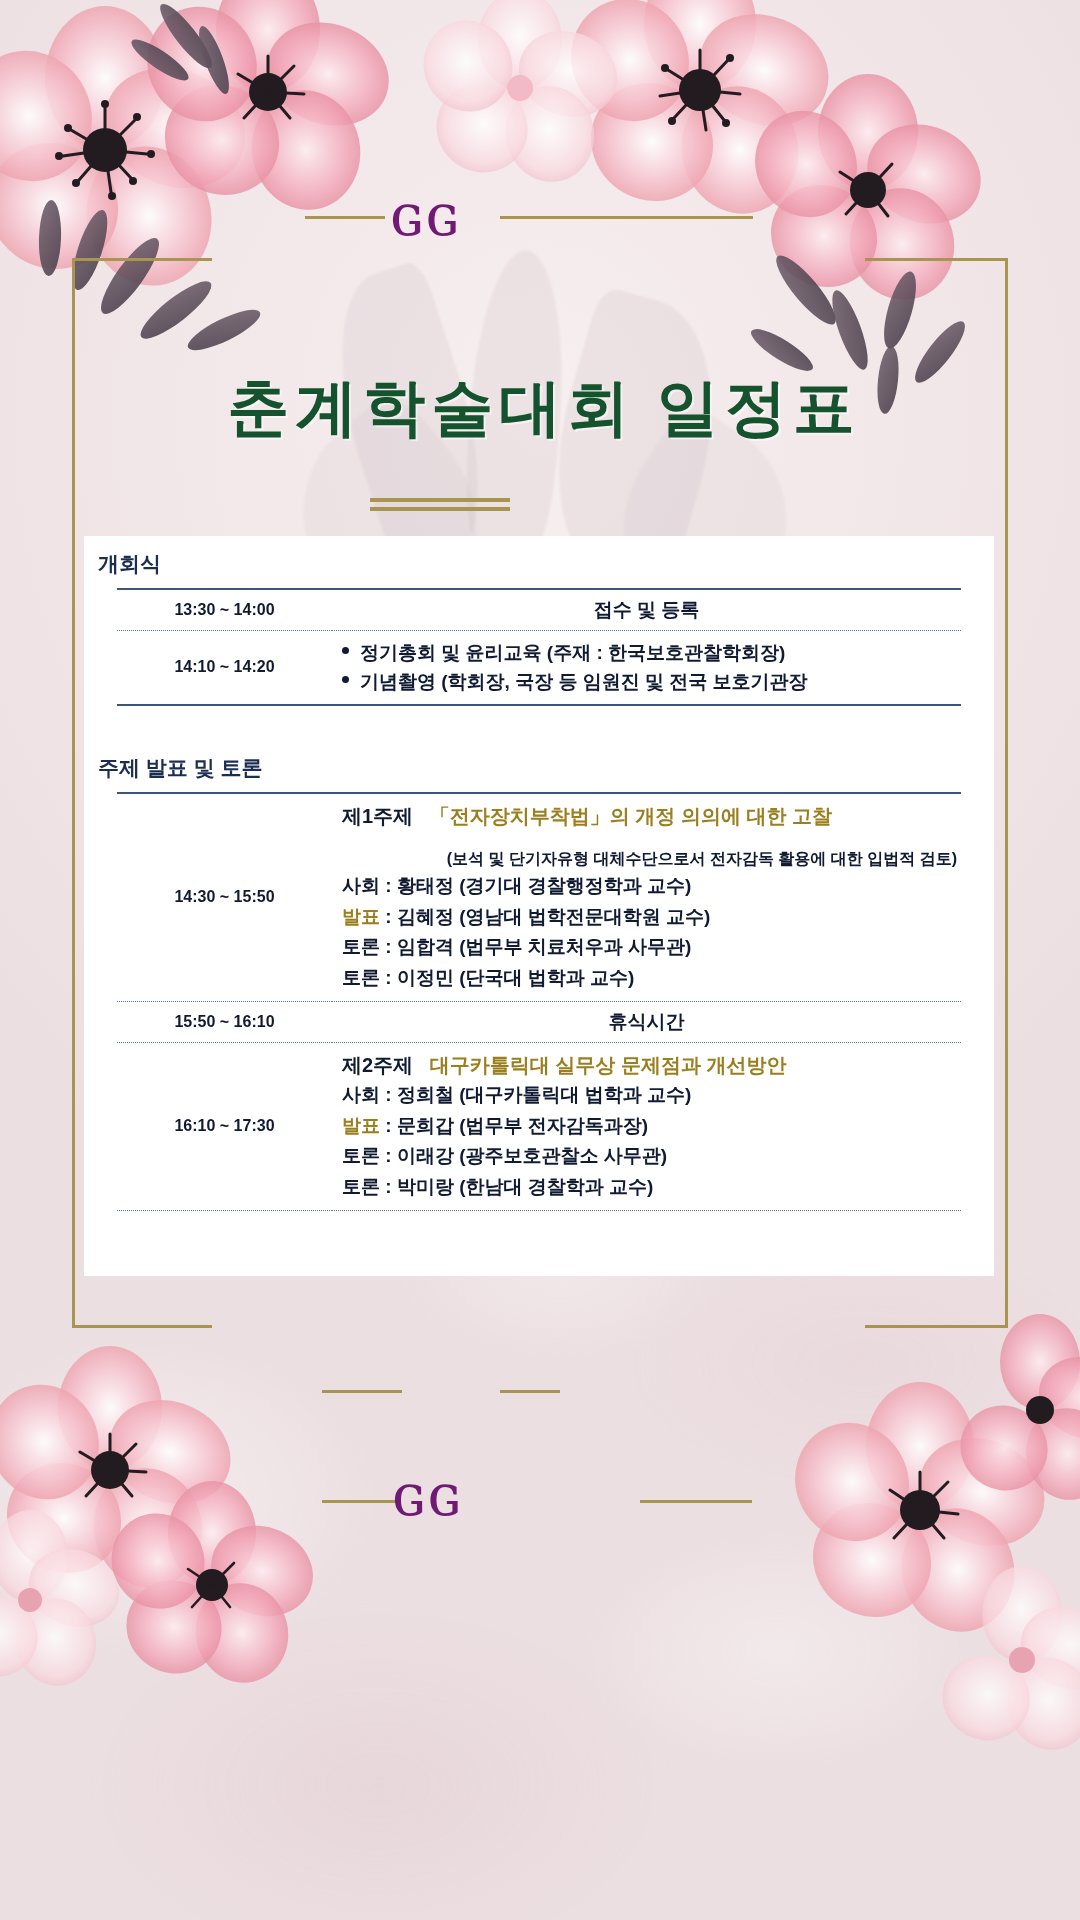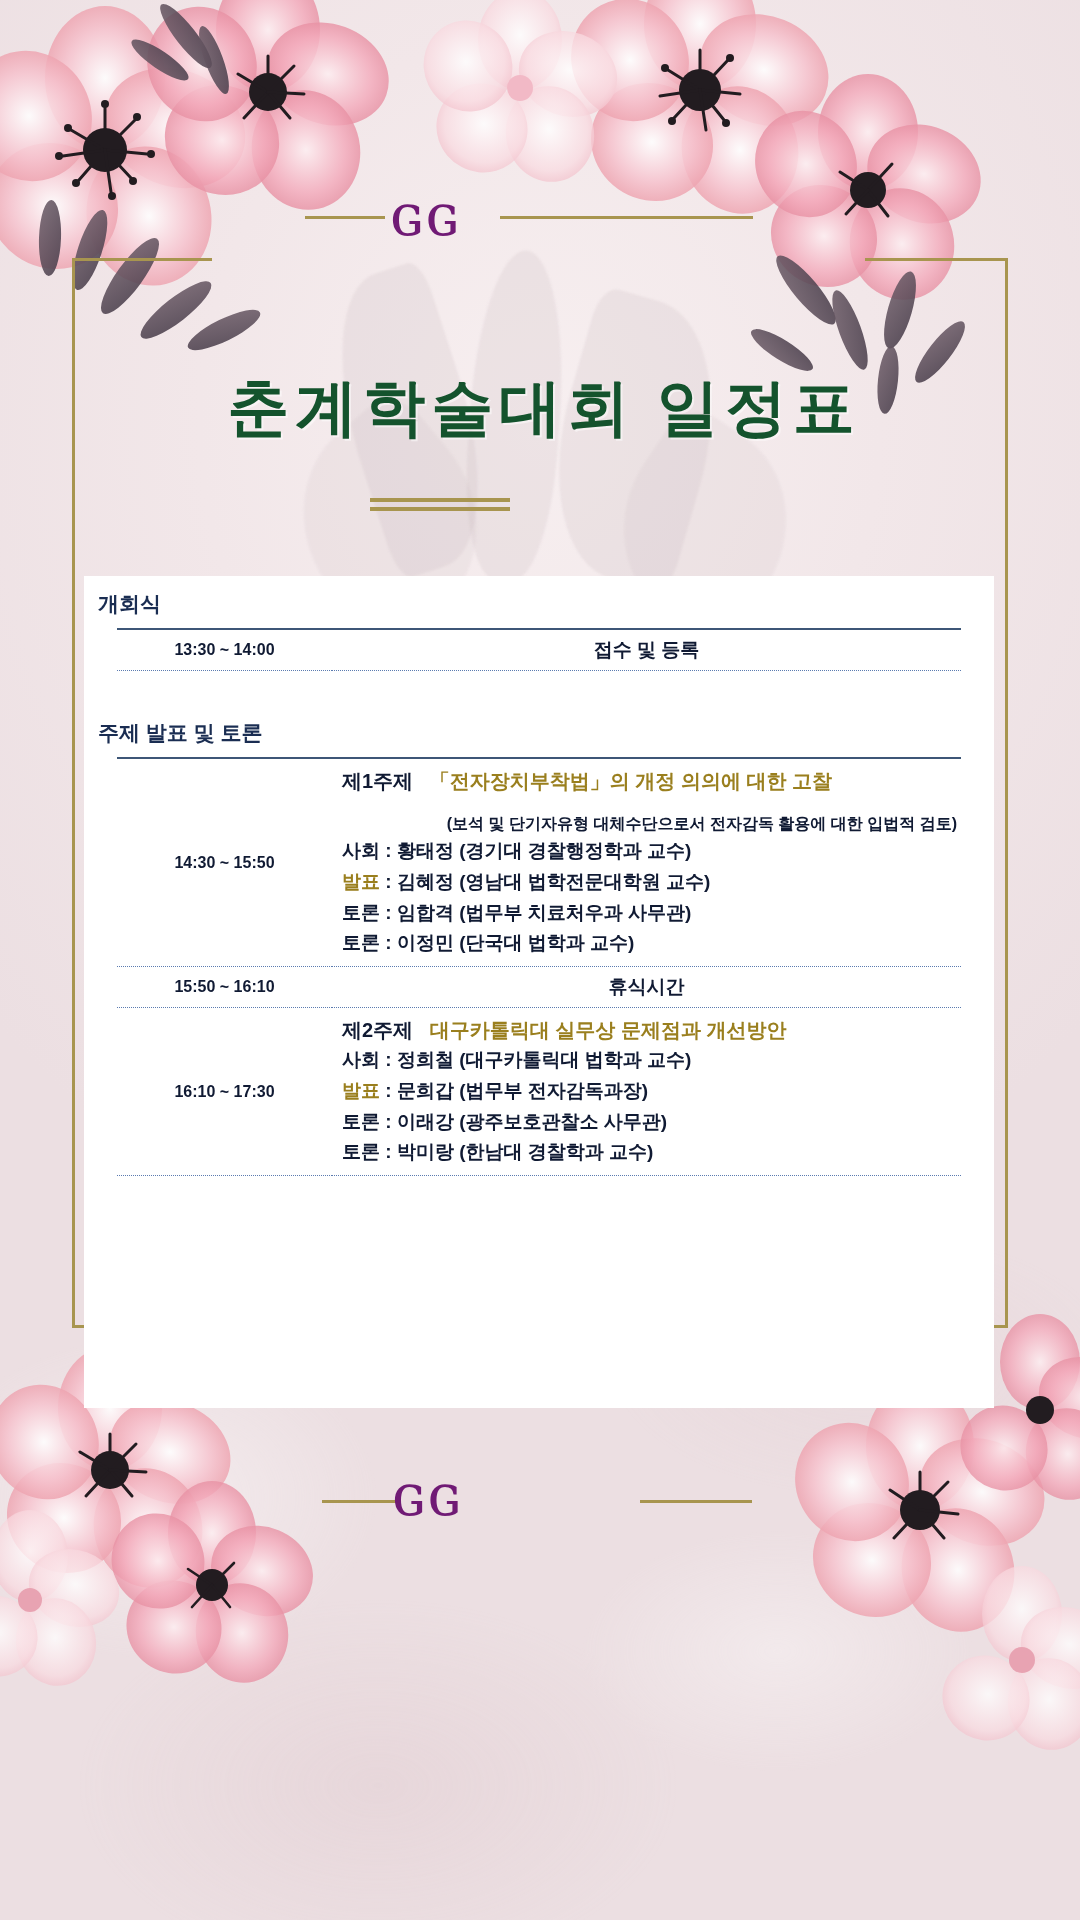--- a/index.html
+++ b/index.html
@@ -63,21 +63,21 @@
   .title{
     position:absolute; left:8px; right:0; top:366px; text-align:center;
     font-family:Liberation Serif, serif;
     font-size:62px; font-weight:bold; color:#14532d;
     letter-spacing:6px;
     text-shadow:2px 2px 0 rgba(255,255,255,.5);
   }
 
   
   .card{
-    position:absolute; left:84px; top:576px; width:910px; height:832px;
+    position:absolute; left:84px; top:536px; width:910px; height:740px;
     background:#ffffff;
   }
   .sec-head{
     font-size:21px; font-weight:bold; color:#1a2d52;
     padding:14px 0 10px 14px;
   }
   table{ width:844px; margin:0 auto; border-collapse:collapse; }
   table.t1{ margin-top:0px; }
   tr.solid-top td{ border-top:2px solid #3d5677; }
   tr.solid-bot td{ border-bottom:2px solid #3d5677; }
@@ -374,20 +374,29 @@
 <div class="card">
 
   <div class="sec-head">개회식</div>
 
   <table class="t1">
     <tbody>
         <tr class="solid-top dot-bot">
       <td class="time">13:30 ~ 14:00</td>
       <td class="content ctr">접수 및 등록</td>
     </tr>
+    <tr class="solid-bot">
+      <td class="time">14:10 ~ 14:20</td>
+      <td class="content">
+        <ul class="bul">
+          <li>정기총회 및 윤리교육 (주재 : 한국보호관찰학회장)</li>
+          <li>기념촬영 (학회장, 국장 등 임원진 및 전국 보호기관장</li>
+        </ul>
+      </td>
+    </tr>
   </tbody>
     </table>
 
   <div class="spacer"></div>
 
   <div class="sec-head">주제 발표 및 토론</div>
 
   <table class="t2">
 
     <tbody>

